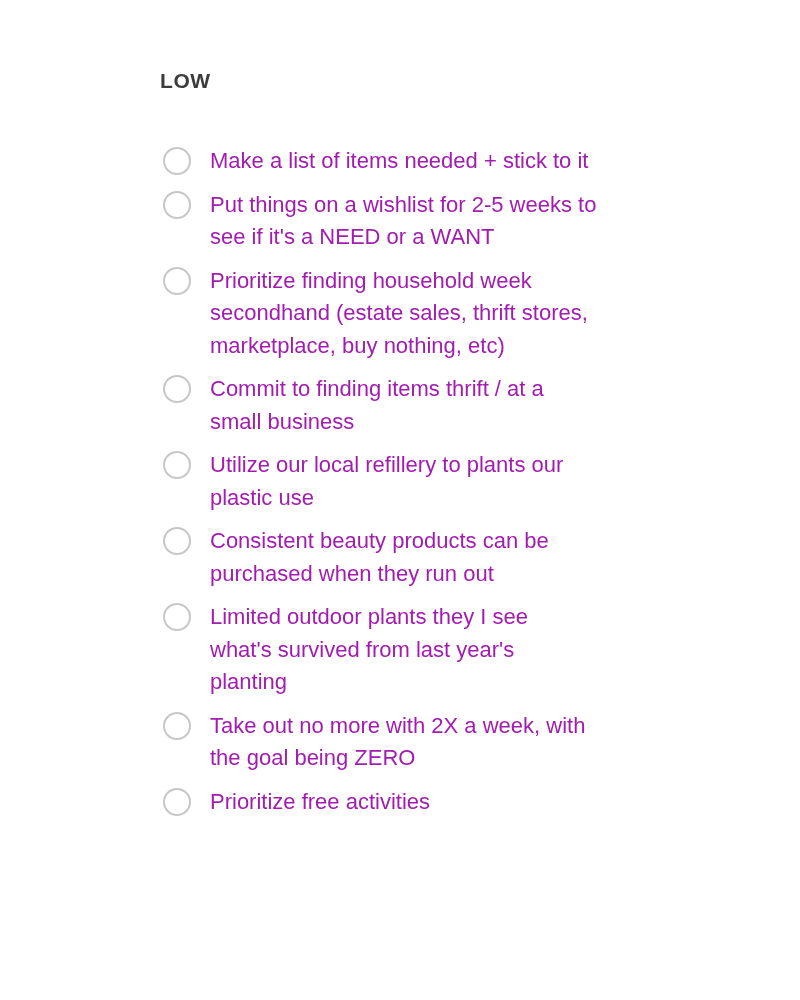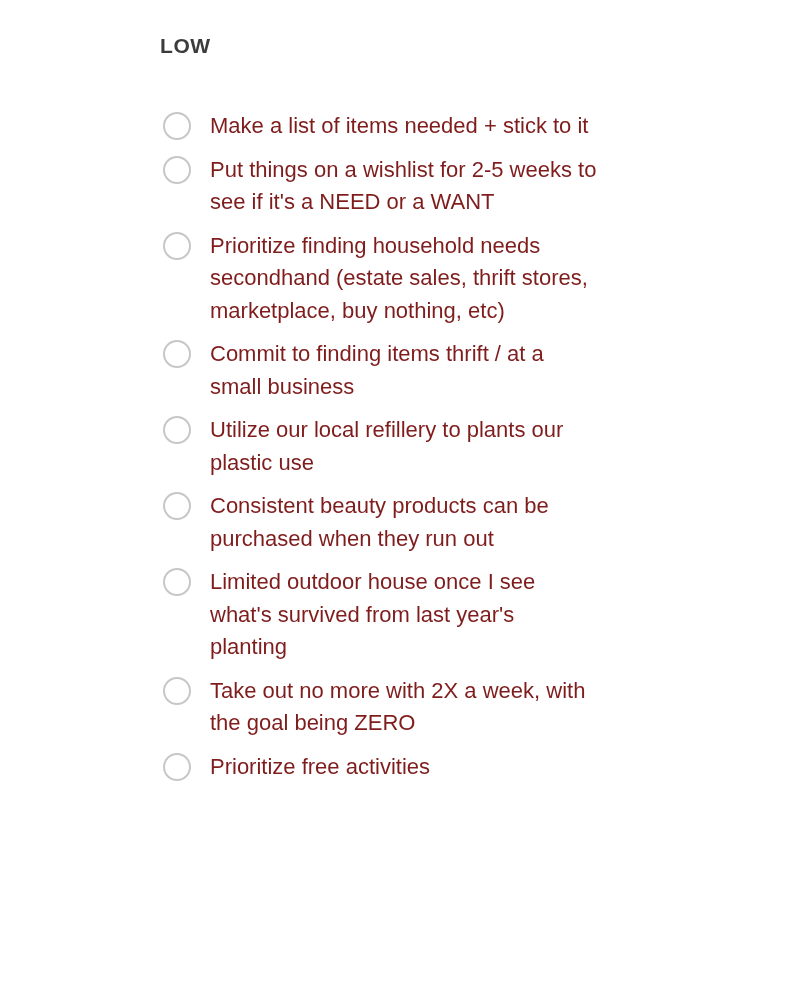--- a/index.html
+++ b/index.html
@@ -6,21 +6,21 @@
     margin: 0;
     padding: 0;
     background: #ffffff;
     font-family: "Liberation Sans", sans-serif;
   }
   .page {
     width: 800px;
     height: 1000px;
     background: #ffffff;
     box-sizing: border-box;
-    padding: 33px 0 0 160px;
+    padding: 68px 0 0 160px;
     overflow: hidden;
   }
   .section-heading {
     margin: 0;
     font-size: 21px;
     line-height: 26px;
     font-weight: 700;
     letter-spacing: 0.6px;
     color: #3c3c3c;
   }
@@ -43,21 +43,21 @@
     height: 24px;
     margin-top: 2px;
     border: 2px solid #c7c7c7;
     border-radius: 50%;
     background: #ffffff;
     box-sizing: content-box;
   }
   .item-label {
     font-size: 22px;
     line-height: 32.5px;
-    color: #7f1d1d;
+    color: #a21caf;
     white-space: pre-line;
   }
 </style>
 </head>
 <body>
 
 <div class="page">
   <h1 class="section-heading">LOW</h1>
 
   <div class="checklist" id="checklist">
@@ -68,21 +68,21 @@
 
   <div class="check-item">
     <span class="checkbox-circle"></span>
     <span class="item-label">Put things on a wishlist for 2-5 weeks to
 see if it's a NEED or a WANT</span>
   </div>
 
 
   <div class="check-item">
     <span class="checkbox-circle"></span>
-    <span class="item-label">Prioritize finding household needs
+    <span class="item-label">Prioritize finding household week
 secondhand (estate sales, thrift stores,
 marketplace, buy nothing, etc)</span>
   </div>
 
   <div class="check-item">
     <span class="checkbox-circle"></span>
     <span class="item-label">Commit to finding items thrift / at a
 small business</span>
   </div>
 
@@ -93,21 +93,21 @@
   </div>
 
   <div class="check-item">
     <span class="checkbox-circle"></span>
     <span class="item-label">Consistent beauty products can be
 purchased when they run out</span>
   </div>
 
   <div class="check-item">
     <span class="checkbox-circle"></span>
-    <span class="item-label">Limited outdoor house once I see
+    <span class="item-label">Limited outdoor plants they I see
 what's survived from last year's
 planting</span>
   </div>
 
 
   <div class="check-item">
     <span class="checkbox-circle"></span>
     <span class="item-label">Take out no more with 2X a week, with
 the goal being ZERO</span>
   </div>

